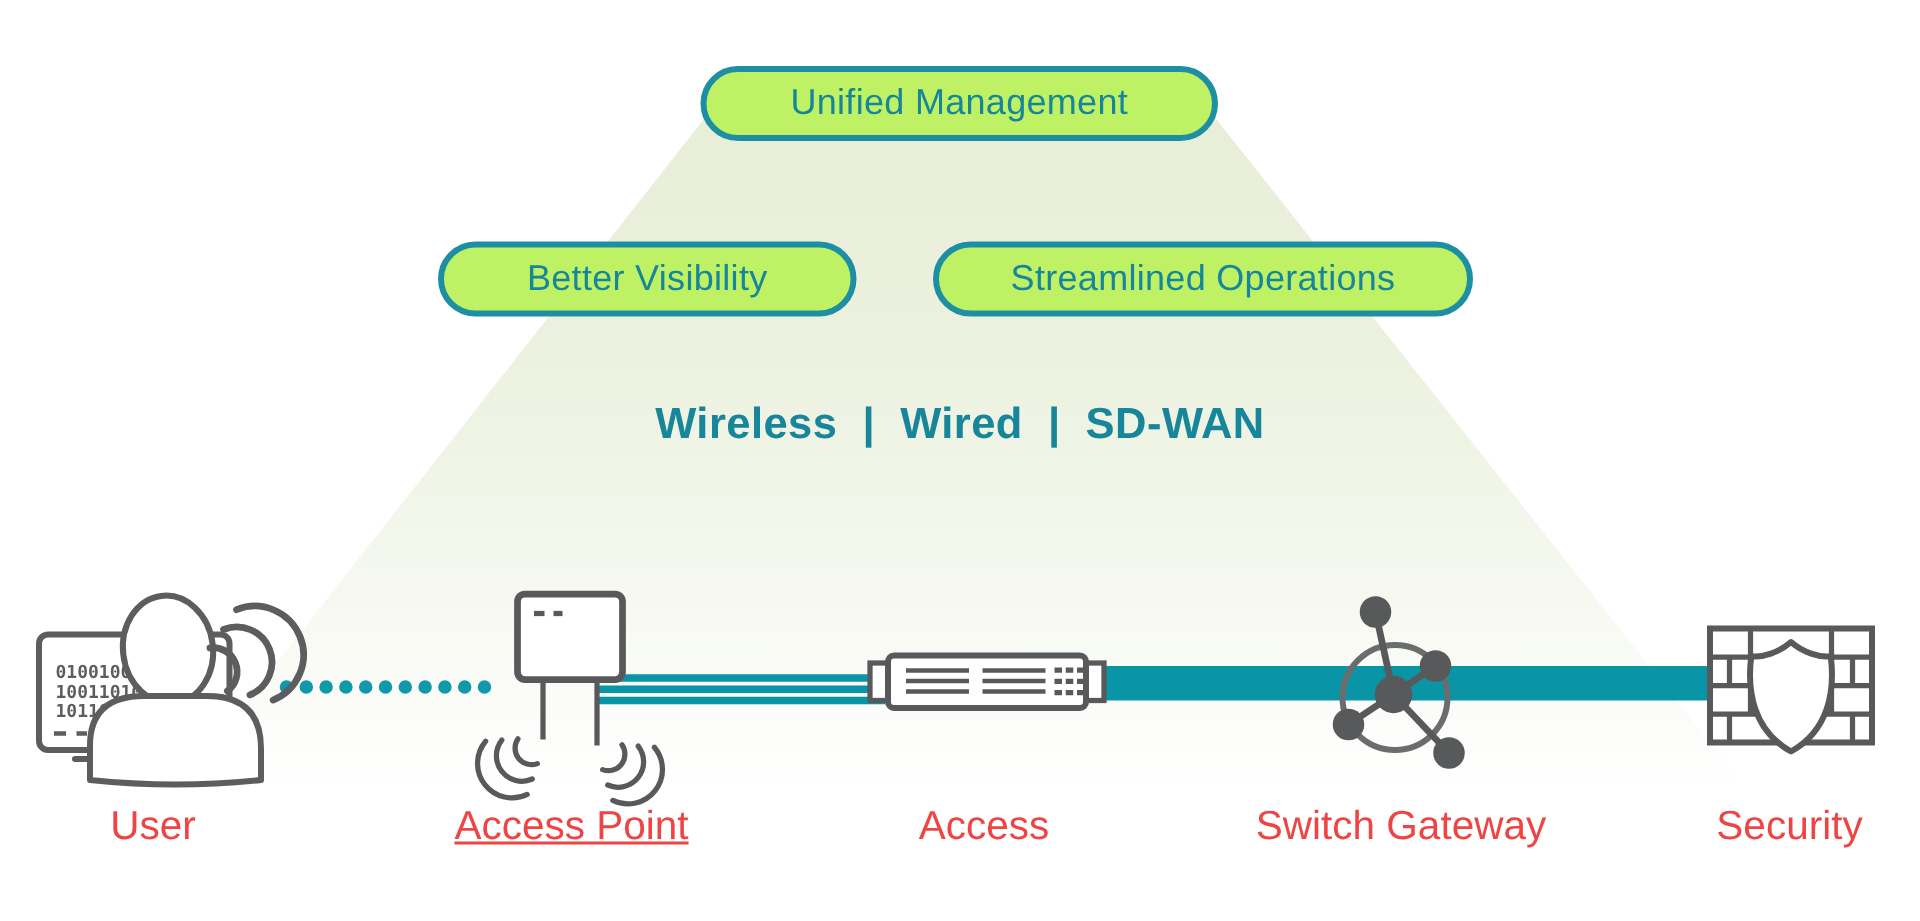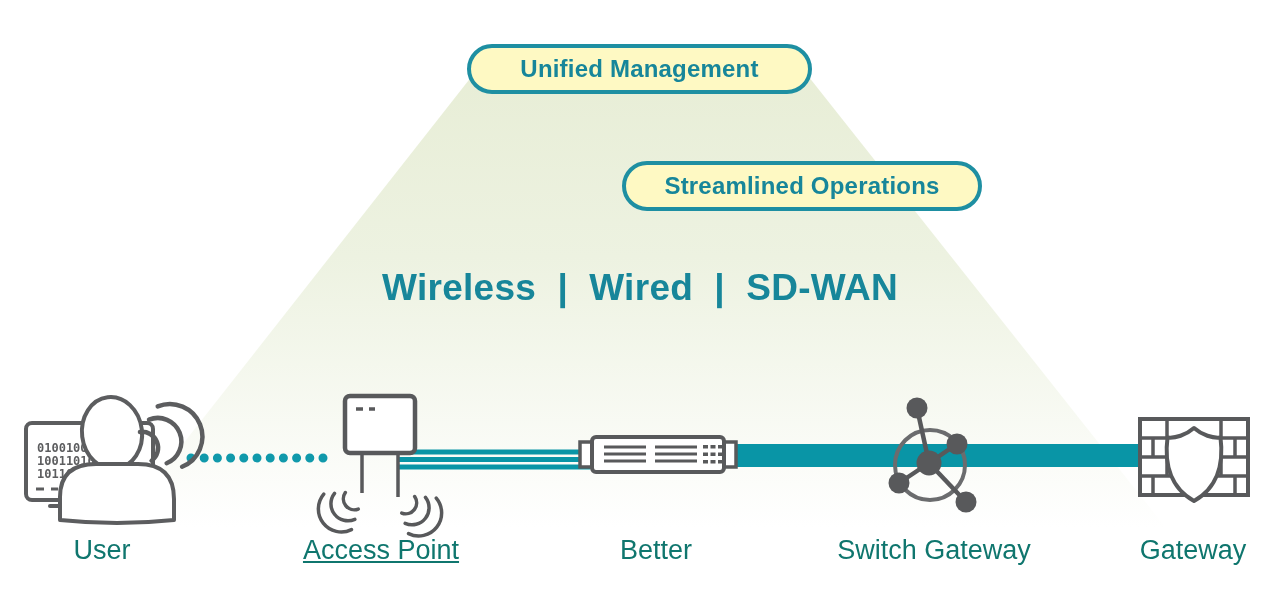--- a/index.html
+++ b/index.html
@@ -8,52 +8,55 @@
     background:#ffffff;font-family:"Liberation Sans",sans-serif;
   }
   
   .wedge{
     position:absolute;left:0;top:0;width:1280px;height:614px;
     background:linear-gradient(180deg, #e7edd5 8%, #edf2e1 42%, rgba(255,255,255,0) 86%);
     clip-path:polygon(483px 62px, 797px 62px, 1185px 552px, 98px 552px);
   }
   .pill{
     position:absolute;display:flex;align-items:center;justify-content:center;
-    background:#fef9c3;border:4px solid #1e8fa2;border-radius:28px;
-    color:#17869a;font-weight:bold;font-size:24px;letter-spacing:.2px;
+    background:#bef264;border:4px solid #1e8fa2;border-radius:28px;
+    color:#17869a;font-weight:normal;font-size:24px;letter-spacing:.2px;
     box-sizing:border-box;
   }
   .pill-unified{left:467px;top:44px;width:345px;height:50px;}
   .pill-visibility{left:292px;top:161px;width:279px;height:50px;}
   .pill-operations{left:622px;top:161px;width:360px;height:50px;align-items:center;}
   .tagline{
     position:absolute;left:0;top:267px;width:1280px;text-align:center;
-    color:#17869a;font-weight:bold;font-size:37px;white-space:pre;letter-spacing:.3px;
+    color:#17869a;font-weight:bold;font-size:29px;white-space:pre;letter-spacing:.3px;
   }
   .node-label{
     position:absolute;top:535px;transform:translateX(-50%);
-    color:#0f766e;font-size:27px;white-space:nowrap;
+    color:#ef4444;font-size:27px;white-space:nowrap;
   }
   .lbl-user{left:102px;}
   .lbl-ap{left:381px;text-decoration:underline;}
   .lbl-switch{left:656px;}
   .lbl-gw{left:934px;}
   .lbl-sec{left:1193px;}
   svg{position:absolute;left:0;top:0;}
   .bin{font-family:"DejaVu Sans Mono",monospace;font-weight:bold;font-size:12px;fill:#5c5d5f;}
 </style>
 </head>
 <body>
 
 <div class="canvas">
 
   <div class="wedge"></div>
 
   <div class="pill pill-unified">
     <span>Unified Management</span>
+  </div>
+  <div class="pill pill-visibility">
+    <span>Better Visibility</span>
   </div>
   <div class="pill pill-operations">
     <span>Streamlined Operations</span>
   </div>
 
   <div class="tagline">Wireless  |  Wired  |  SD-WAN</div>
 
   <svg width="1280" height="614" viewBox="0 0 1280 614">
 
     <g stroke="#0995a6" stroke-width="5" fill="none">
@@ -155,17 +158,17 @@
         <line x1="1221" y1="457" x2="1221" y2="476"></line>
         <line x1="1153" y1="476" x2="1153" y2="495"></line>
         <line x1="1235" y1="476" x2="1235" y2="495"></line>
       </g>
       <path d="M1194,428 C1186,435 1175,438.5 1167.5,437.5 C1164.5,461 1169,487 1194,501 C1219,487 1223.5,461 1220.5,437.5 C1213,438.5 1202,435 1194,428 Z" fill="#ffffff" stroke="#58595b" stroke-width="4" stroke-linejoin="round"></path>
     </g>
   </svg>
 
   <div class="node-label lbl-user">User</div>
   <div class="node-label lbl-ap">Access Point</div>
-  <div class="node-label lbl-switch">Better</div>
+  <div class="node-label lbl-switch">Access</div>
   <div class="node-label lbl-gw">Switch Gateway</div>
-  <div class="node-label lbl-sec">Gateway</div>
+  <div class="node-label lbl-sec">Security</div>
 
 </div>
 
 </body></html>

